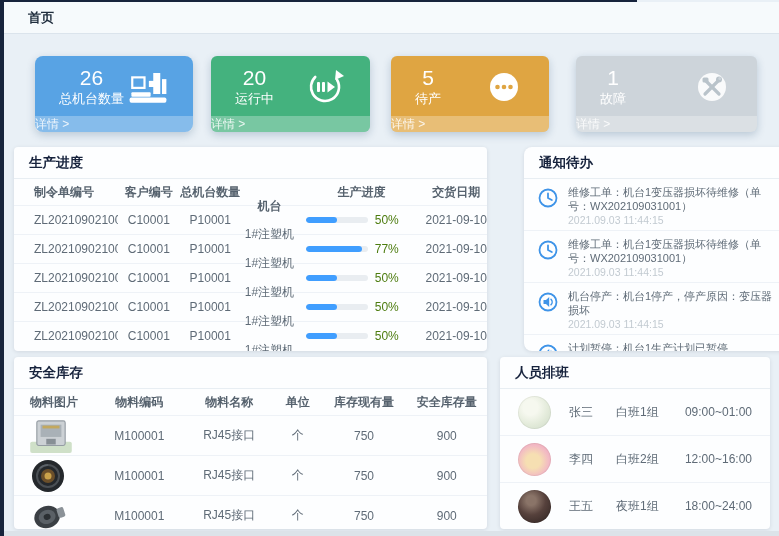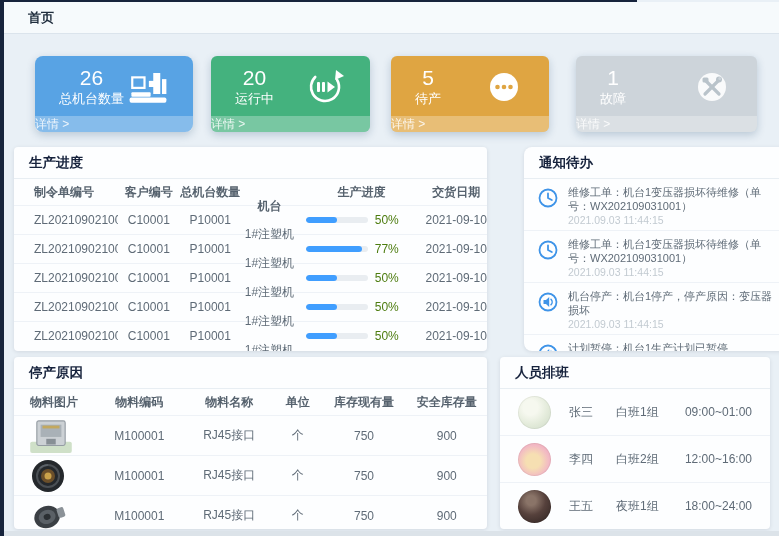--- a/index.html
+++ b/index.html
@@ -302,21 +302,21 @@
         </svg>
       </div>
       <div class="n-body">
         <div class="n-text">计划暂停：机台1生产计划已暂停</div>
 
       </div>
     </div>
   </div>
 
   <div class="panel p-stock">
-    <div class="panel-title">停产原因</div>
+    <div class="panel-title">安全库存</div>
     <div class="trow thead">
       <div class="cell sc1">物料图片</div>
       <div class="cell sc2">物料编码</div>
       <div class="cell sc3">物料名称</div>
       <div class="cell sc4">单位</div>
       <div class="cell sc5">库存现有量</div>
       <div class="cell sc6">安全库存量</div>
     </div>
 
     <div class="trow data">

